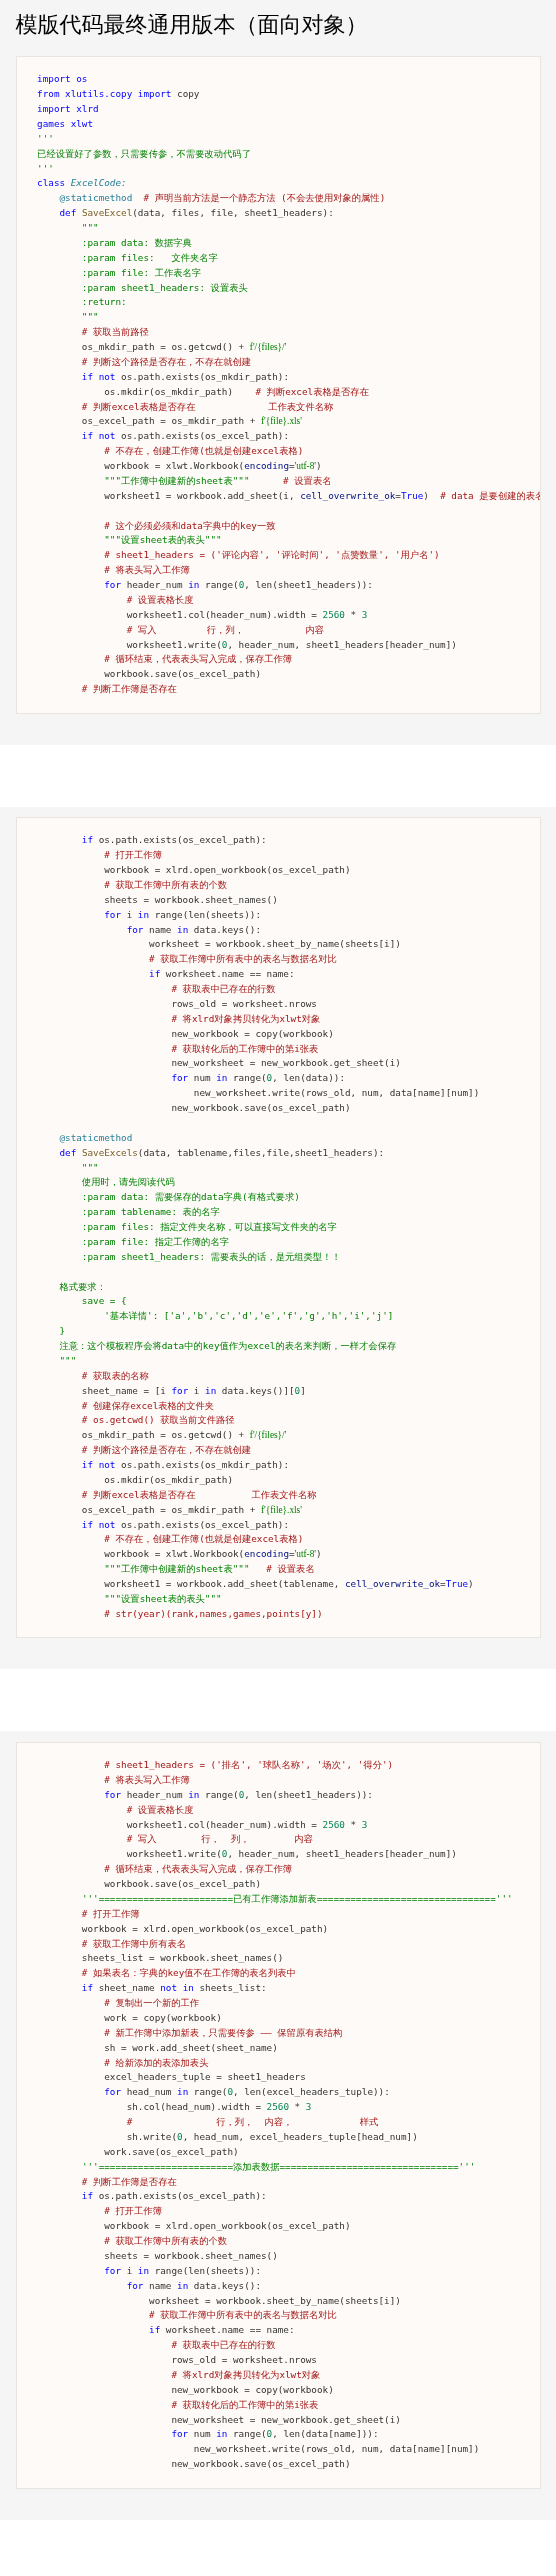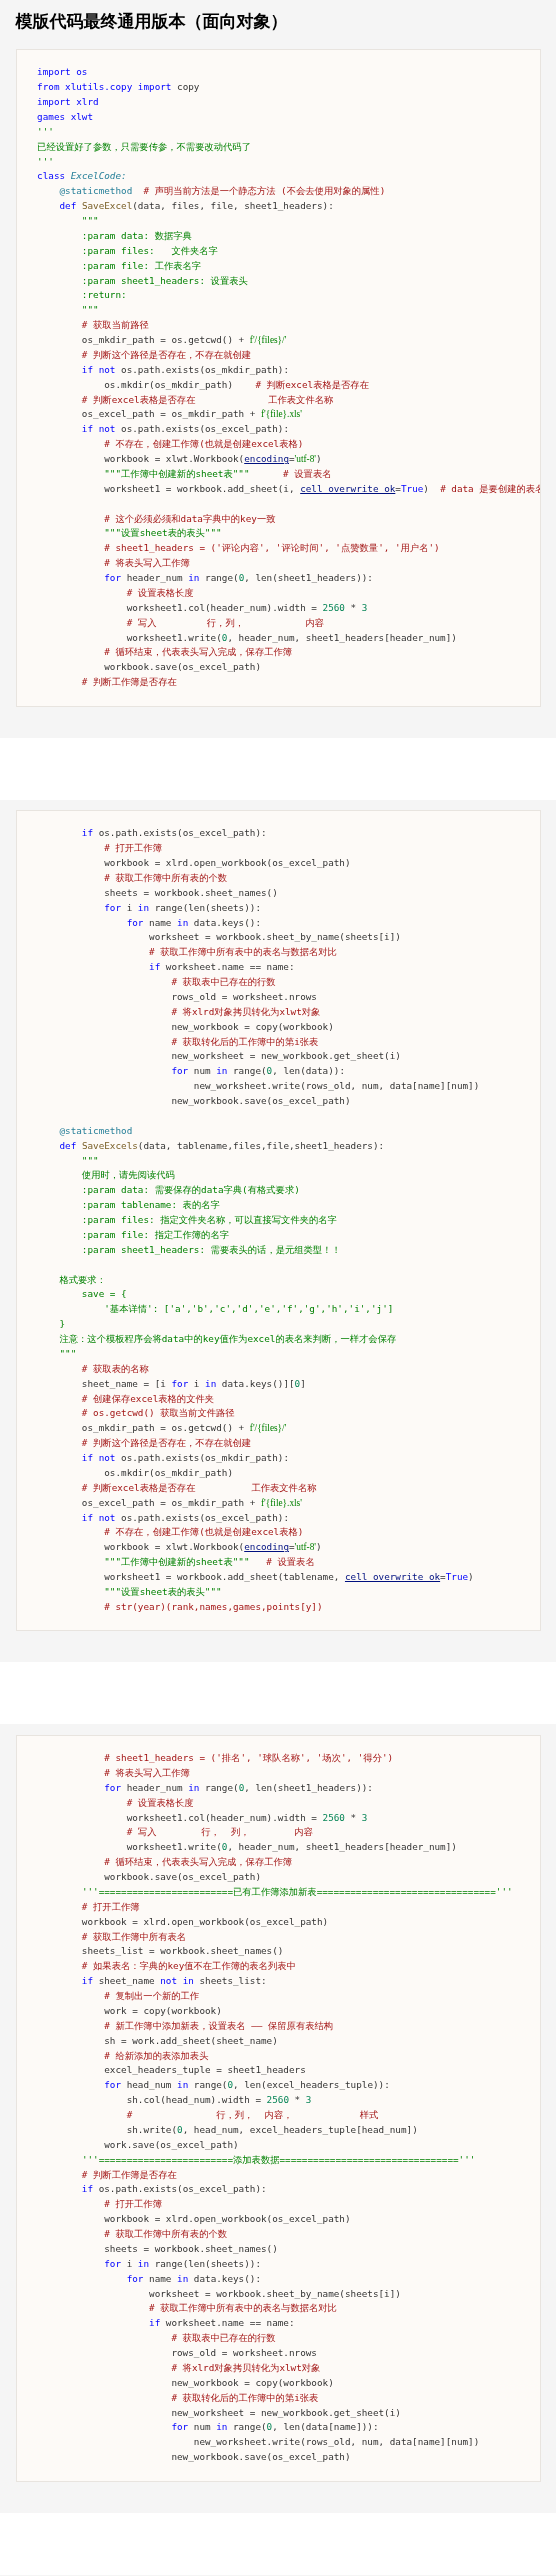--- a/index.html
+++ b/index.html
@@ -3,22 +3,22 @@
 <meta charset="utf-8">
 <style>
   body {
     margin: 0;
     padding: 0;
     background: #f5f5f5;
     font-family: -apple-system, BlinkMacSystemFont, "Segoe UI", Arial, sans-serif;
     width: 556px;
   }
   .page-title {
-    font-size: 17px;
-    font-weight: bold;
+    font-size: 22px;
+    font-weight: normal;
     padding: 10.3px 15.5px 5.2px 15.5px;
     color: #000;
   }
   .code-block {
     background: #fdfaf7;
     margin: 10.3px 15.5px 31px 15.5px;
     padding: 15.5px 20.6px;
     border: 0.5px solid #e8e4df;
     font-family: "Consolas", "Monaco", monospace;
     font-size: 9.3px;
@@ -31,21 +31,21 @@
     height: 62px;
     background: #fff;
   }
   .kw { color: #0000ff; }
   .cls { color: #267f99; font-style: italic; }
   .fn { color: #795e26; margin-top: 36px; }
   .str { color: #008000; font-family: Liberation Serif, serif; }
   .docstr { color: #008000; }
   .cmred { color: #a31515; }
   .num { color: #098658; }
-  .var { color: #001080; text-decoration: underline; }
+  .var { color: #001080; }
   .builtin { color: #267f99; }
 </style>
 </head>
 <body>
 
 <div class="page-title">模版代码最终通用版本（面向对象）</div>
 
 <div class="code-block"><span class="kw">import os</span>
 <span class="kw">from xlutils.copy </span><span class="kw">import</span><span> copy</span>
 <span class="kw">import xlrd</span>
@@ -158,21 +158,21 @@
 <span>            workbook.save(os_excel_path)</span>
 <span>        </span><span class="docstr">'''========================已有工作簿添加新表================================'''</span>
 <span class="cmred">        # 打开工作簿</span>
 <span>        workbook = xlrd.open_workbook(os_excel_path)</span>
 <span class="cmred">        # 获取工作簿中所有表名</span>
 <span>        sheets_list = workbook.sheet_names()</span>
 <span class="cmred">        # 如果表名：字典的key值不在工作簿的表名列表中</span>
 <span class="kw">        if</span><span> sheet_name </span><span class="kw">not in</span><span> sheets_list:</span>
 <span class="cmred">            # 复制出一个新的工作</span>
 <span>            work = copy(workbook)</span>
-<span class="cmred">            # 新工作簿中添加新表，设置表名 —— 保留原有表结构</span>
+<span class="cmred">            # 新工作簿中添加新表，只需要传参 —— 保留原有表结构</span>
 <span>            sh = work.add_sheet(sheet_name)</span>
 <span class="cmred">            # 给新添加的表添加表头</span>
 <span>            excel_headers_tuple = sheet1_headers</span>
 <span class="kw">            for</span><span> head_num </span><span class="kw">in</span><span> range(</span><span class="num">0</span><span>, len(excel_headers_tuple)):</span>
 <span>                sh.col(head_num).width = </span><span class="num">2560</span><span> * </span><span class="num">3</span>
 <span class="cmred">                #               行，列，  内容，            样式</span>
 <span>                sh.write(</span><span class="num">0</span><span>, head_num, excel_headers_tuple[head_num])</span>
 <span>            work.save(os_excel_path)</span>
 <span>        </span><span class="docstr">'''========================添加表数据================================'''</span>
 <span class="cmred">        # 判断工作簿是否存在</span>

